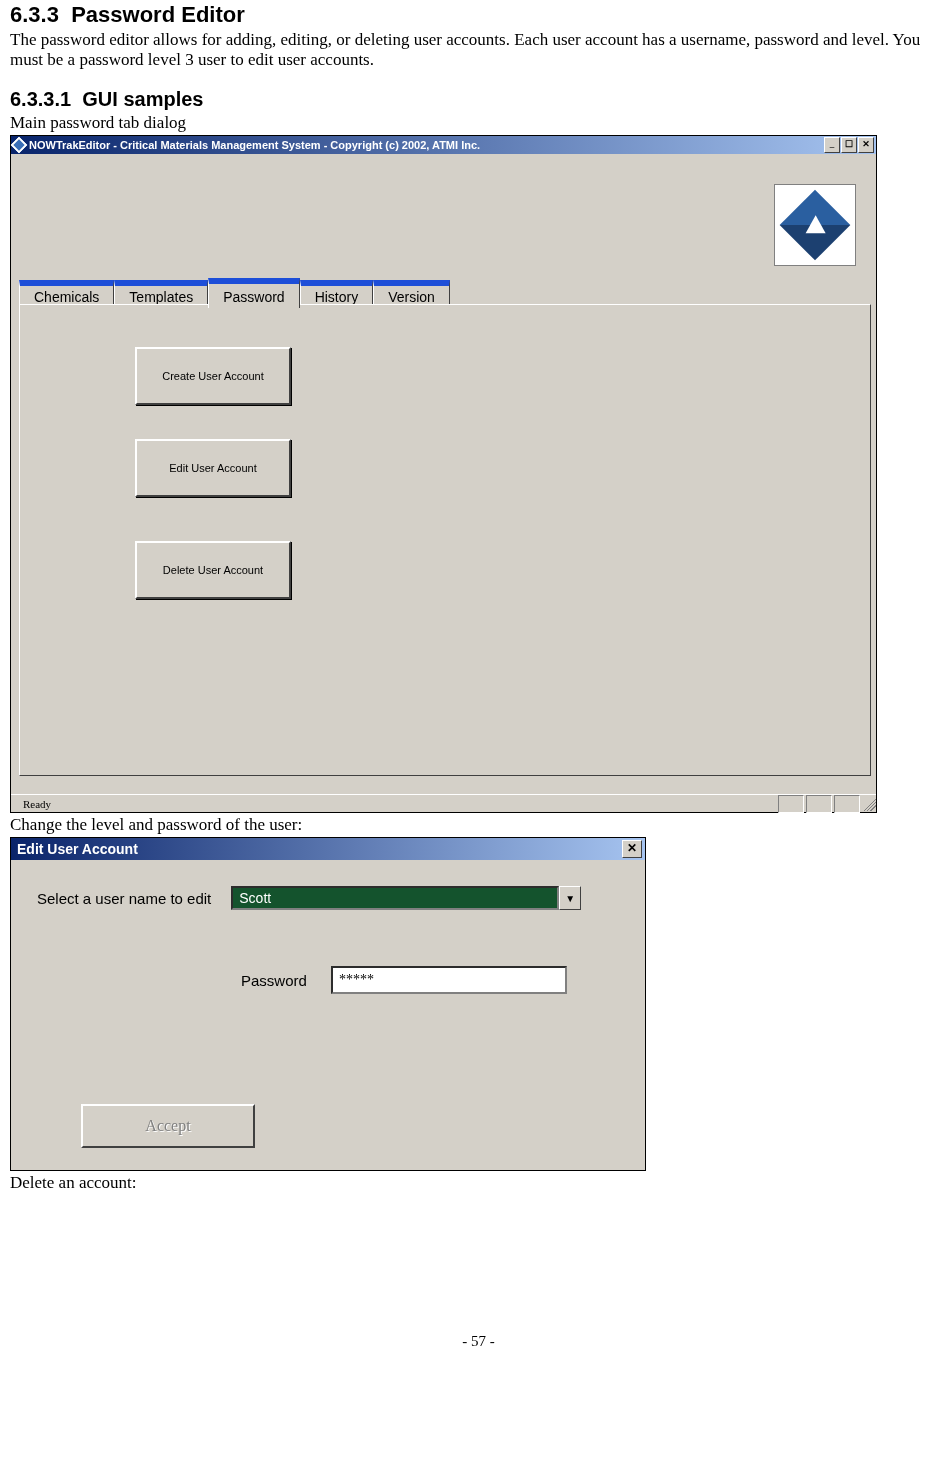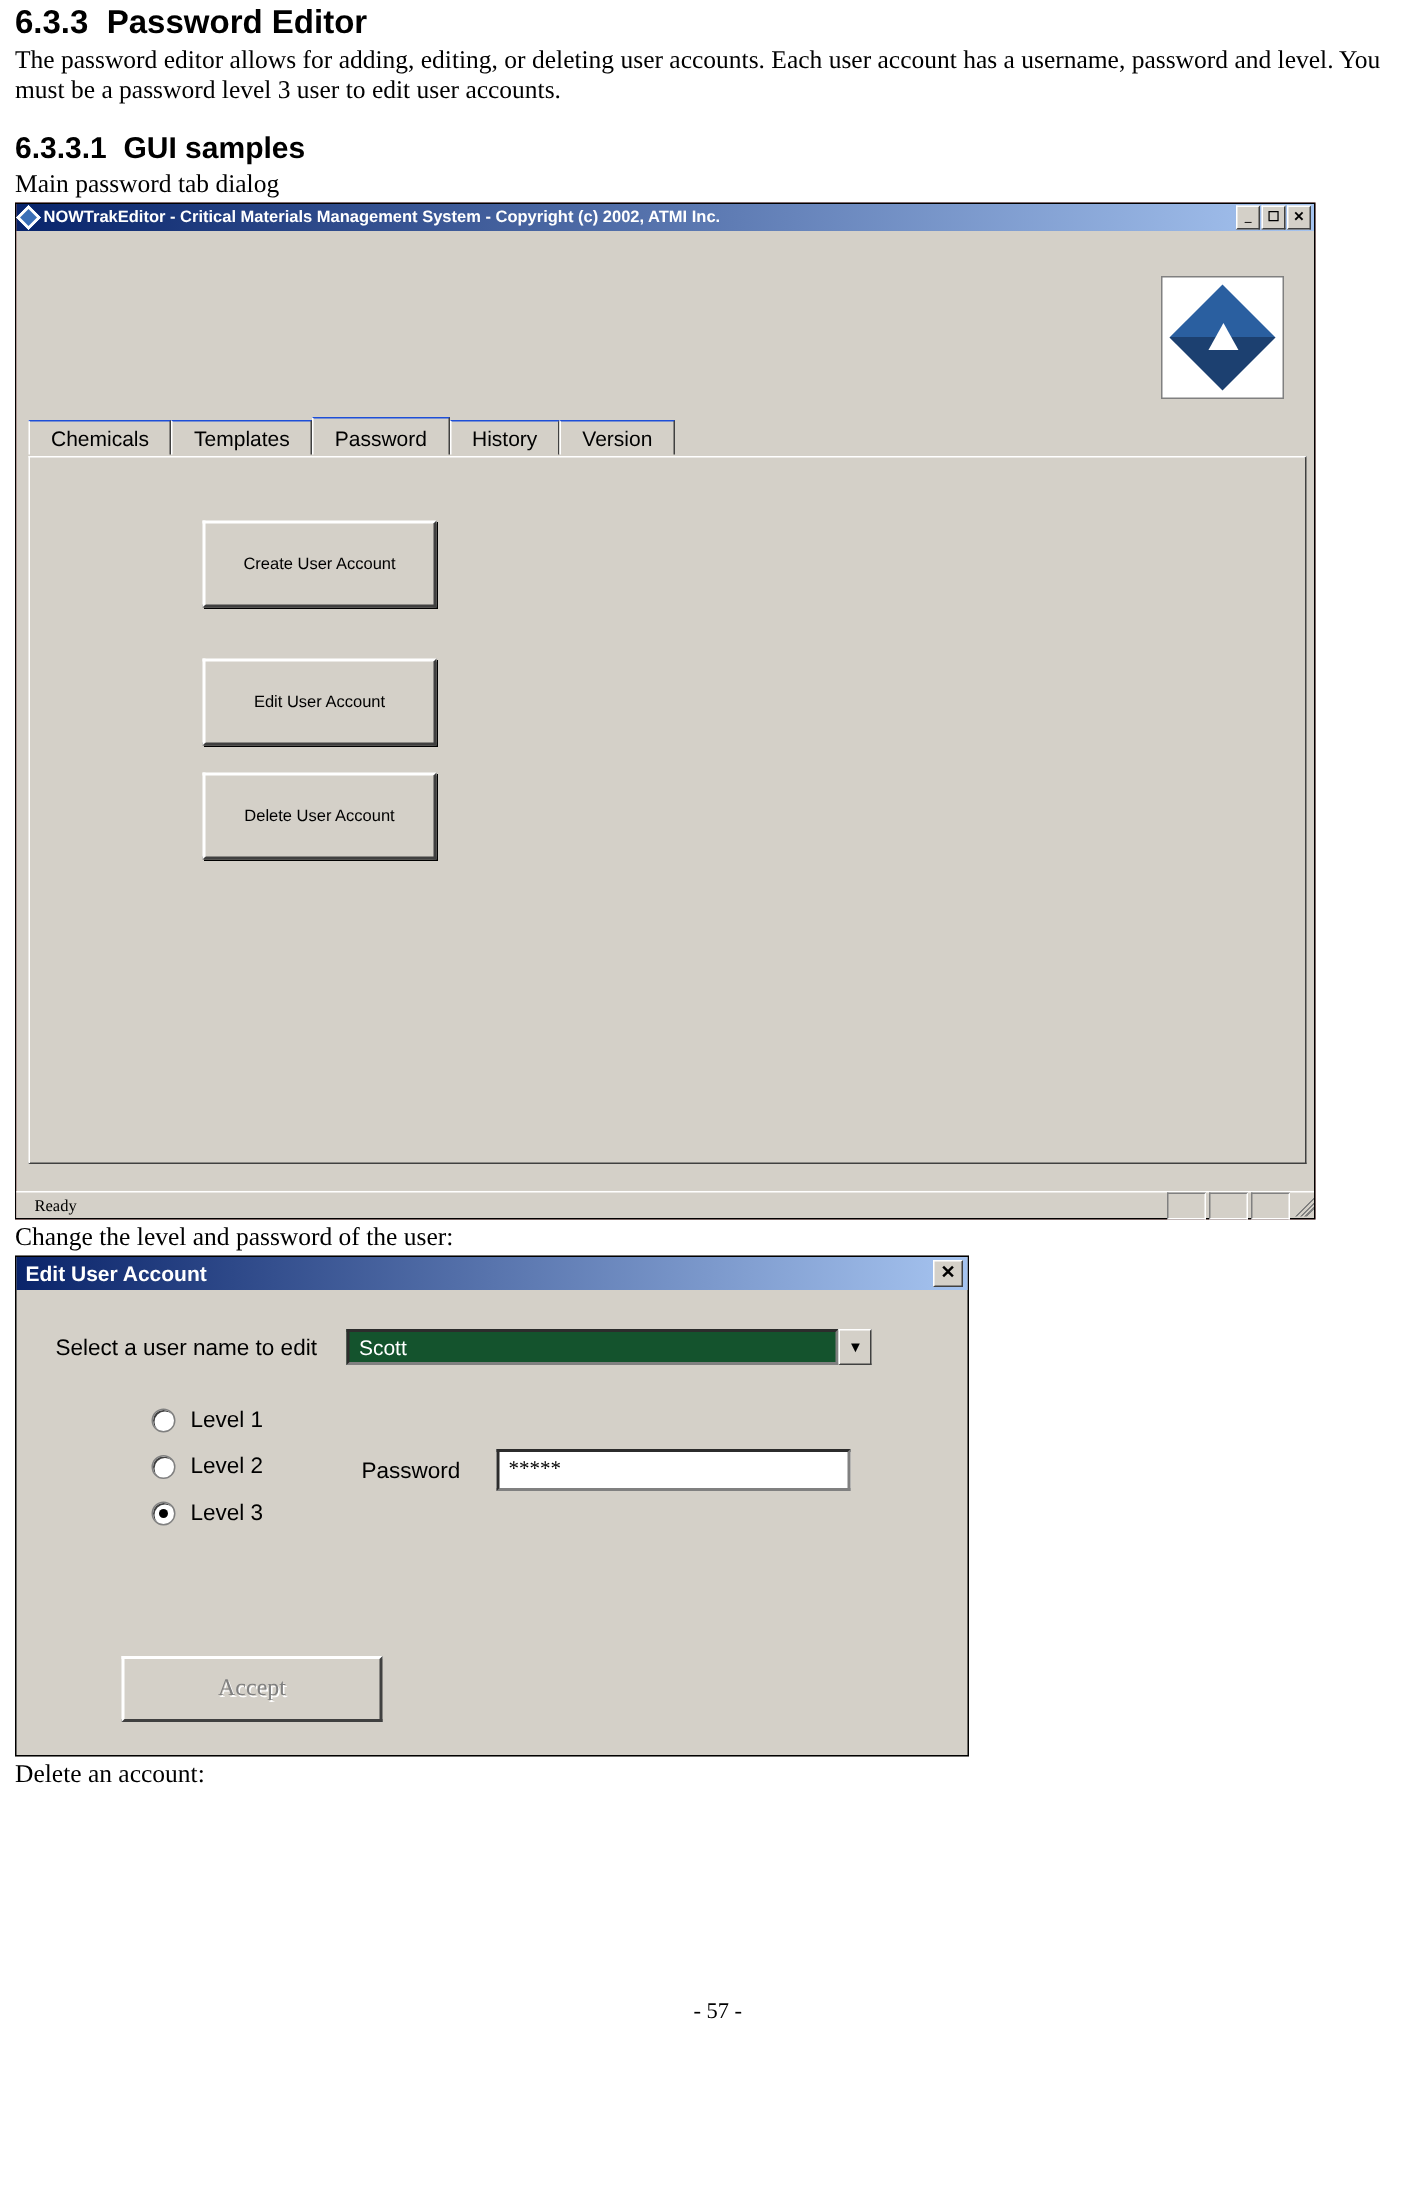--- a/index.html
+++ b/index.html
@@ -100,21 +100,21 @@
   .tabstrip {
     position:absolute;
     left:8px;
     top:126px;
     display:flex;
     font-family: "MS Sans Serif", Tahoma, Arial;
     font-size:14px;
   }
   .tab {
     background:#d4d0c8;
-    border-top:1px solid #1d4ed8;
+    border-top:6px solid #1d4ed8;
     border-left:1px solid #fff;
     border-right:1px solid #404040;
     padding:3px 14px 3px 14px;
     margin-right:0;
     position:relative;
   }
   .tab.active {
     background:#d4d0c8;
     padding-top:5px;
     margin-top:-2px;
@@ -325,21 +325,21 @@
       <div class="tabstrip">
         <div class="tab">Chemicals</div>
         <div class="tab">Templates</div>
         <div class="tab active">Password</div>
         <div class="tab">History</div>
         <div class="tab">Version</div>
       </div>
       <div class="tab-panel">
         <div class="big-btn" style="left:115px; top:42px;">Create User Account</div>
         <div class="big-btn" style="left:115px; top:134px;">Edit User Account</div>
-        <div class="big-btn" style="left:115px; top:210px;">Delete User Account</div>
+        <div class="big-btn" style="left:115px; top:236px;">Delete User Account</div>
       </div>
     </div>
     <div class="statusbar">
       <span>Ready</span>
       <div class="statusbar-panes">
         <div class="status-pane"></div>
         <div class="status-pane"></div>
         <div class="status-pane"></div>
         <div class="grip"></div>
       </div>
@@ -355,36 +355,20 @@
     <div class="dlg-close">✕</div>
   </div>
   <div class="dlg-body">
     <div class="sel-row">
       <span>Select a user name to edit</span>
       <div class="combo">
         <div class="combo-field">Scott</div>
         <div class="combo-btn">▼</div>
       </div>
     </div>
-    <div class="radio-col">
-      <div class="radio-row">
-        <div class="radio-outer"></div>
-        <span>Level 1</span>
-      </div>
-      <div class="radio-row">
-        <div class="radio-outer"></div>
-        <span>Level 2</span>
-      </div>
-      <div class="radio-row">
-        <div class="radio-outer">
-            <div class="radio-dot"></div>
-          </div>
-        <span>Level 3</span>
-      </div>
-    </div>
     <div class="pwd-label">Password</div>
     <div class="pwd-field">*****</div>
     <div class="dlg-btn disabled" style="left:70px;">Accept</div>
   </div>
 </div>
 
 <p class="caption">Delete an account:</p>
 
 <div class="page-num">- 57 -</div>
 

